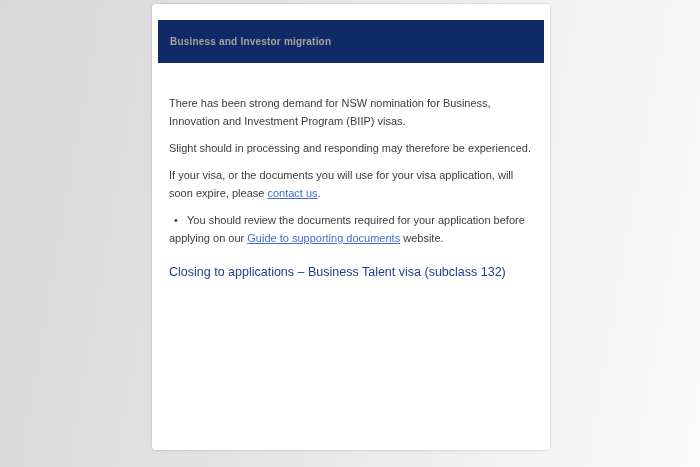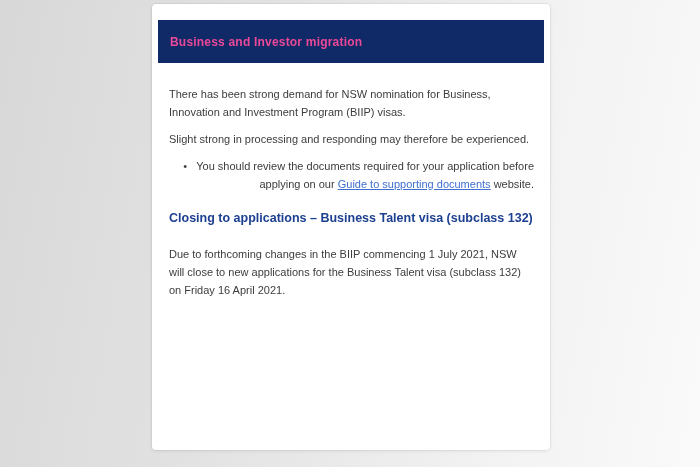--- a/index.html
+++ b/index.html
@@ -26,43 +26,42 @@
   }
   .banner{
     background:var(--header_bg,#0f2a66);
     height:43px;
     display:flex;
     align-items:center;
     padding:0 12px;
     box-sizing:border-box;
   }
   .banner-title{
-    color:#ec4899;
+    color:#a3a3a3;
     font-weight:bold;
-    font-size:12px;
+    font-size:10px;
     letter-spacing:0.2px;
   }
   .content{
     padding:22px 10px 0 11px;
   }
   .content p{
-    margin:0 0 9px 0;
+    margin:9px 0 9px 0;
     font-size:11px;
     line-height:18px;
     color:var(--body_text_color,#3c3c3c);
   }
   .content p.bullet{
     margin-bottom:12px;
     text-indent:5px;
-    text-align:right;
   }
   .bullet-dot{color:var(--body_text_color,#3c3c3c);}
   .section-heading{
     font-size:12.5px;
-    font-weight:bold;
+    font-weight:normal;
     color:var(--heading_color,#1c3f90);
     margin:17px 0 19px 0;
     line-height:16px;
   }
   a.link{
     color:var(--link_color,#3e6fd0);
     text-decoration:underline;
     cursor:pointer;
   }
 </style>
@@ -70,24 +69,22 @@
 <body>
 
 <div class="screen">
   <div class="card">
     <div class="banner">
       <span class="banner-title">Business and Investor migration</span>
     </div>
     <div class="content">
       <div>
           <p><span>There has been strong demand for NSW nomination for Business, Innovation and Investment Program (BIIP) visas.</span></p>
-          <p><span>Slight strong in processing and responding may therefore be experienced.</span></p>
+          <p><span>Slight should in processing and responding may therefore be experienced.</span></p>
+          <p><span>If your visa, or the documents you will use for your visa application, will soon expire, please </span><a class="link" href="#">contact us</a><span>.</span></p>
         </div>
       <div>
           <p class="bullet"><span class="bullet-dot">•&nbsp;&nbsp;&nbsp;</span><span>You should review the documents required for your application before applying on our </span><a class="link" href="#">Guide to supporting documents</a><span> website.</span></p>
         </div>
       <div class="section-heading">Closing to applications – Business Talent visa (subclass 132)</div>
-      <div>
-          <p><span>Due to forthcoming changes in the BIIP commencing 1 July 2021, NSW will close to new applications for the Business Talent visa (subclass 132) on Friday 16 April 2021.</span></p>
-        </div>
     </div>
   </div>
 </div>
 
 </body></html>

